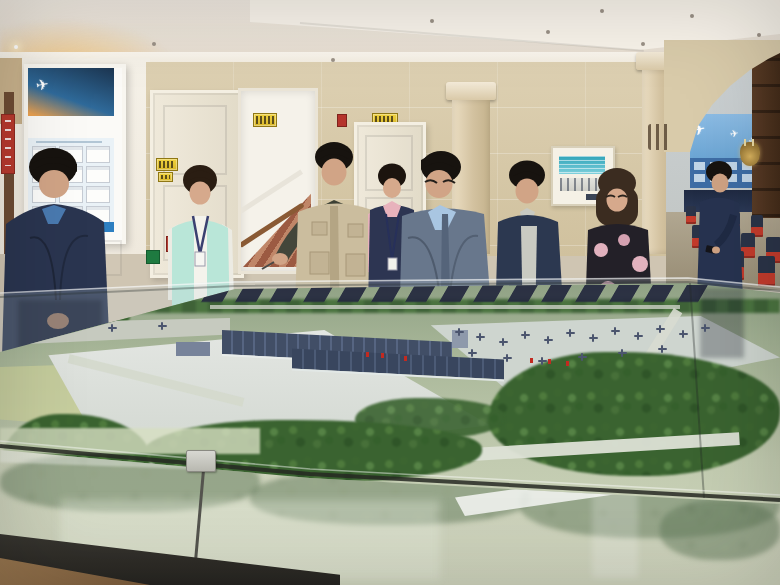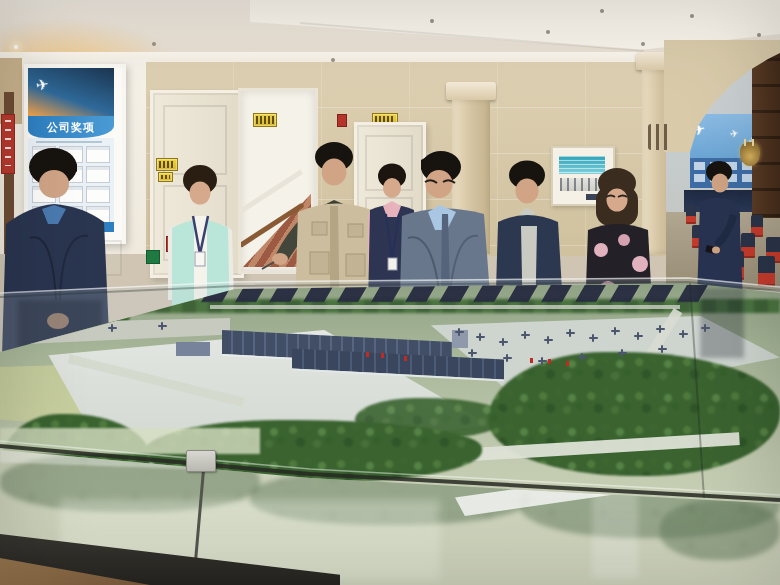--- a/index.html
+++ b/index.html
@@ -173,23 +173,20 @@
   <div class="abs wall-left"></div>
   <div class="abs tan-strip"></div>
   <div class="abs door-frame-left"></div>
   <div class="abs red-sign">
       <i></i>
     </div>
   <div class="abs poster">
     <div class="abs poster-photo">
       <span class="plane-glyph" style="left:8px;top:8px;font-size:15px">✈</span>
     </div>
-    <div class="abs poster-wave">
-      <span>公司奖项</span>
-    </div>
     <div class="abs poster-body">
       <div class="abs poster-sub"></div>
       <div id="certs" class="abs certs">
           <div class="cert"></div>
           <div class="cert"></div>
           <div class="cert"></div>
           <div class="cert"></div>
           <div class="cert"></div>
           <div class="cert"></div>
           <div class="cert"></div>

